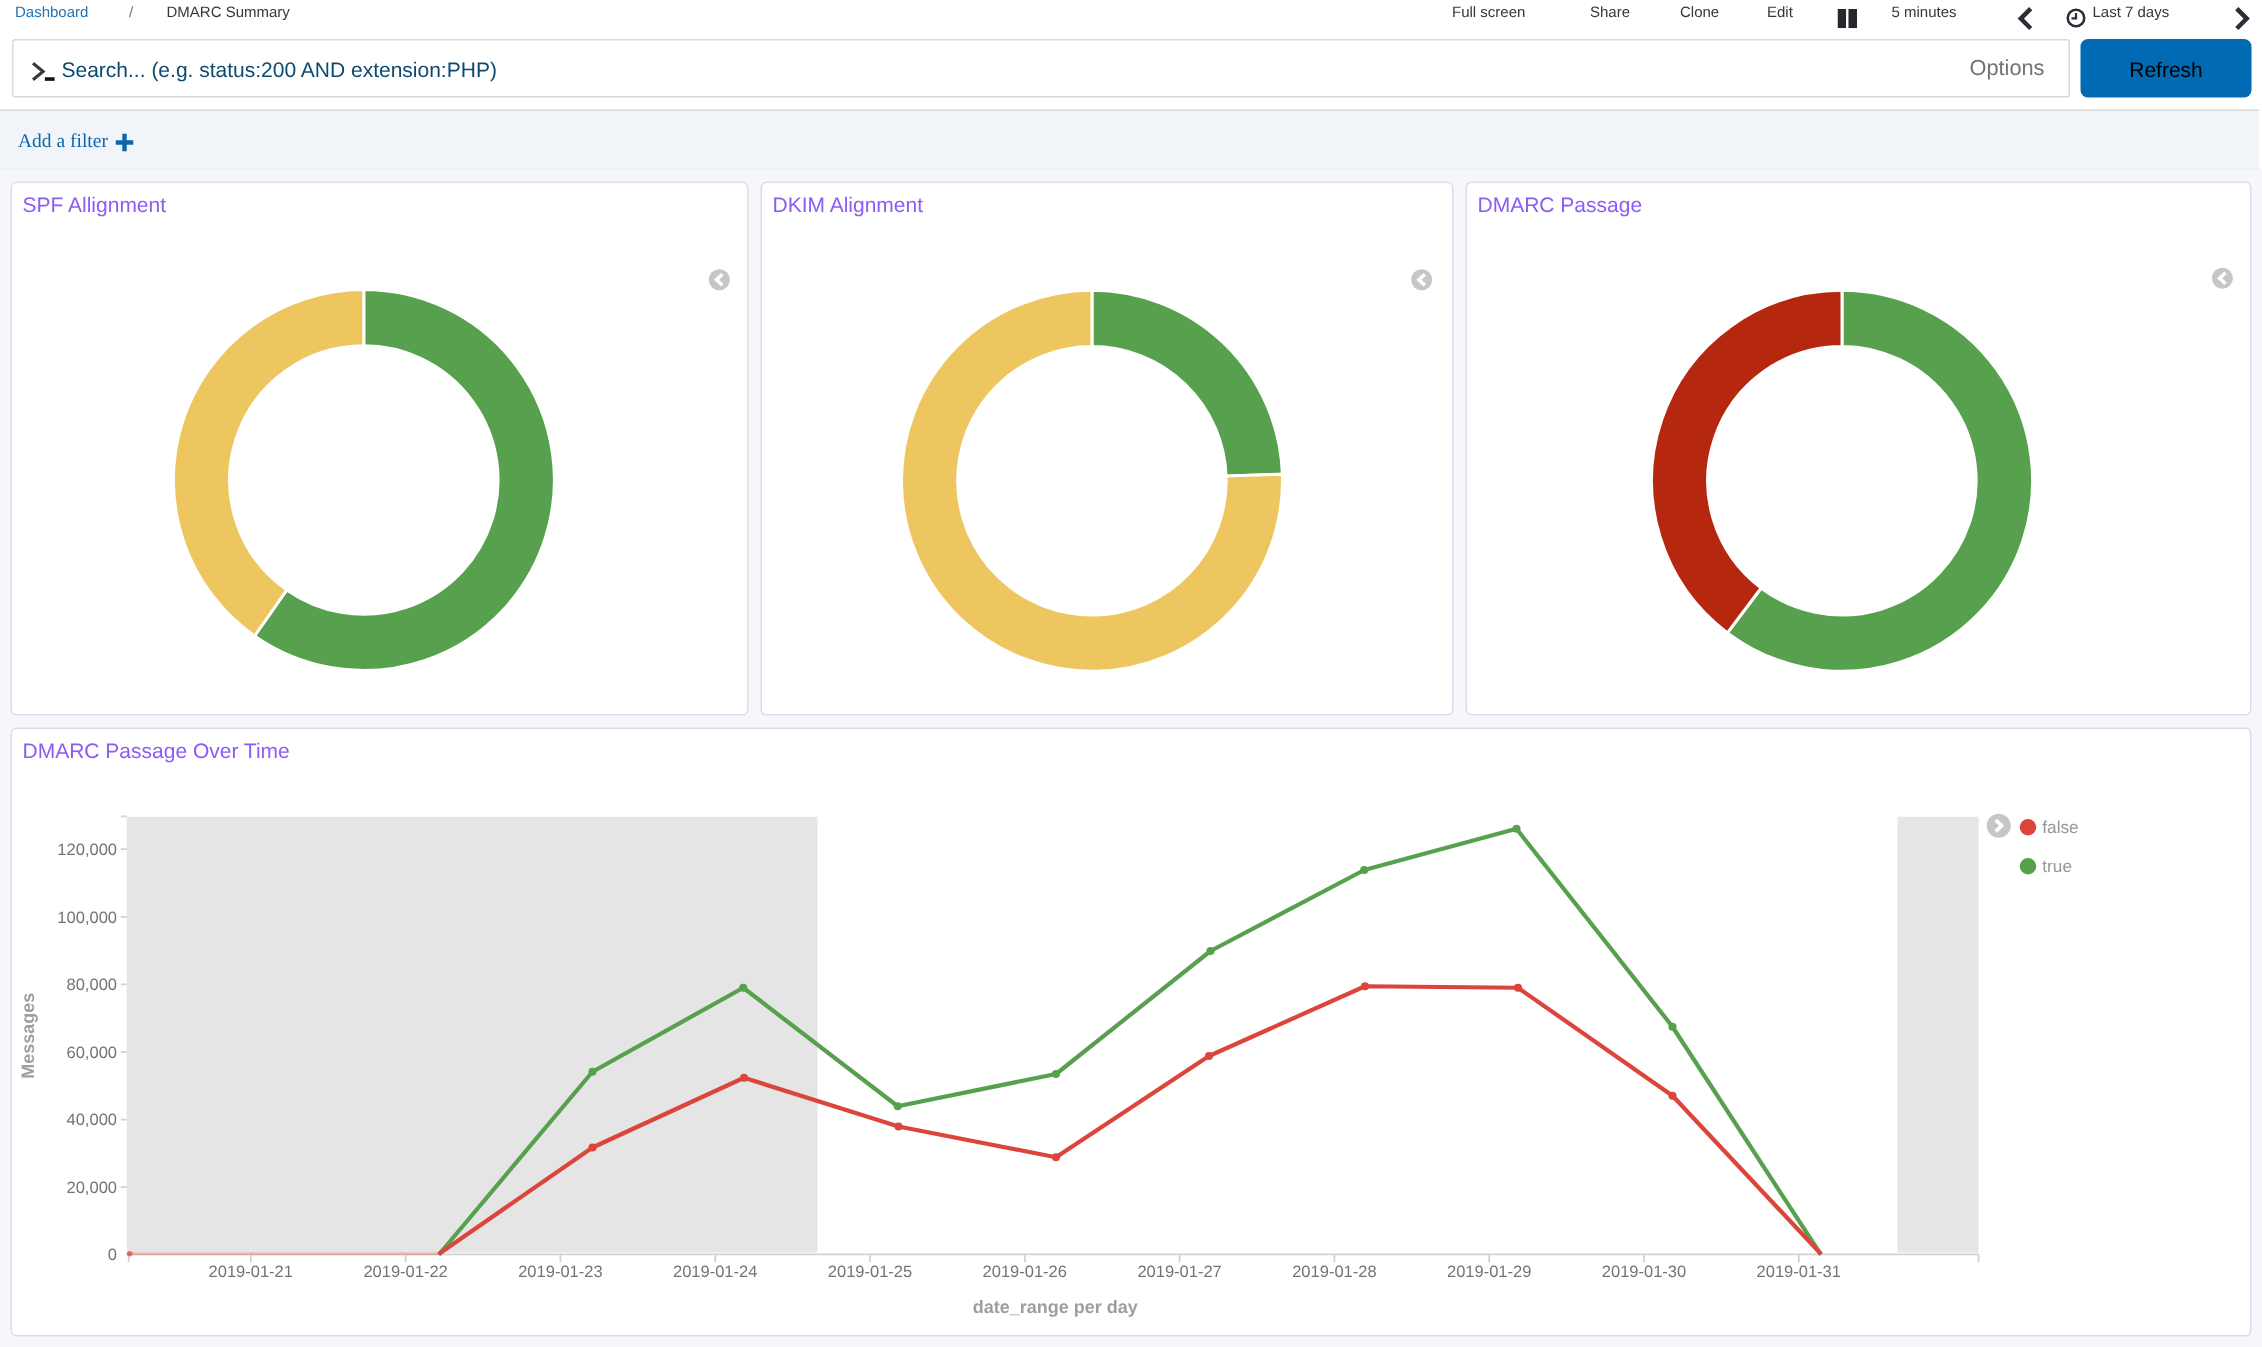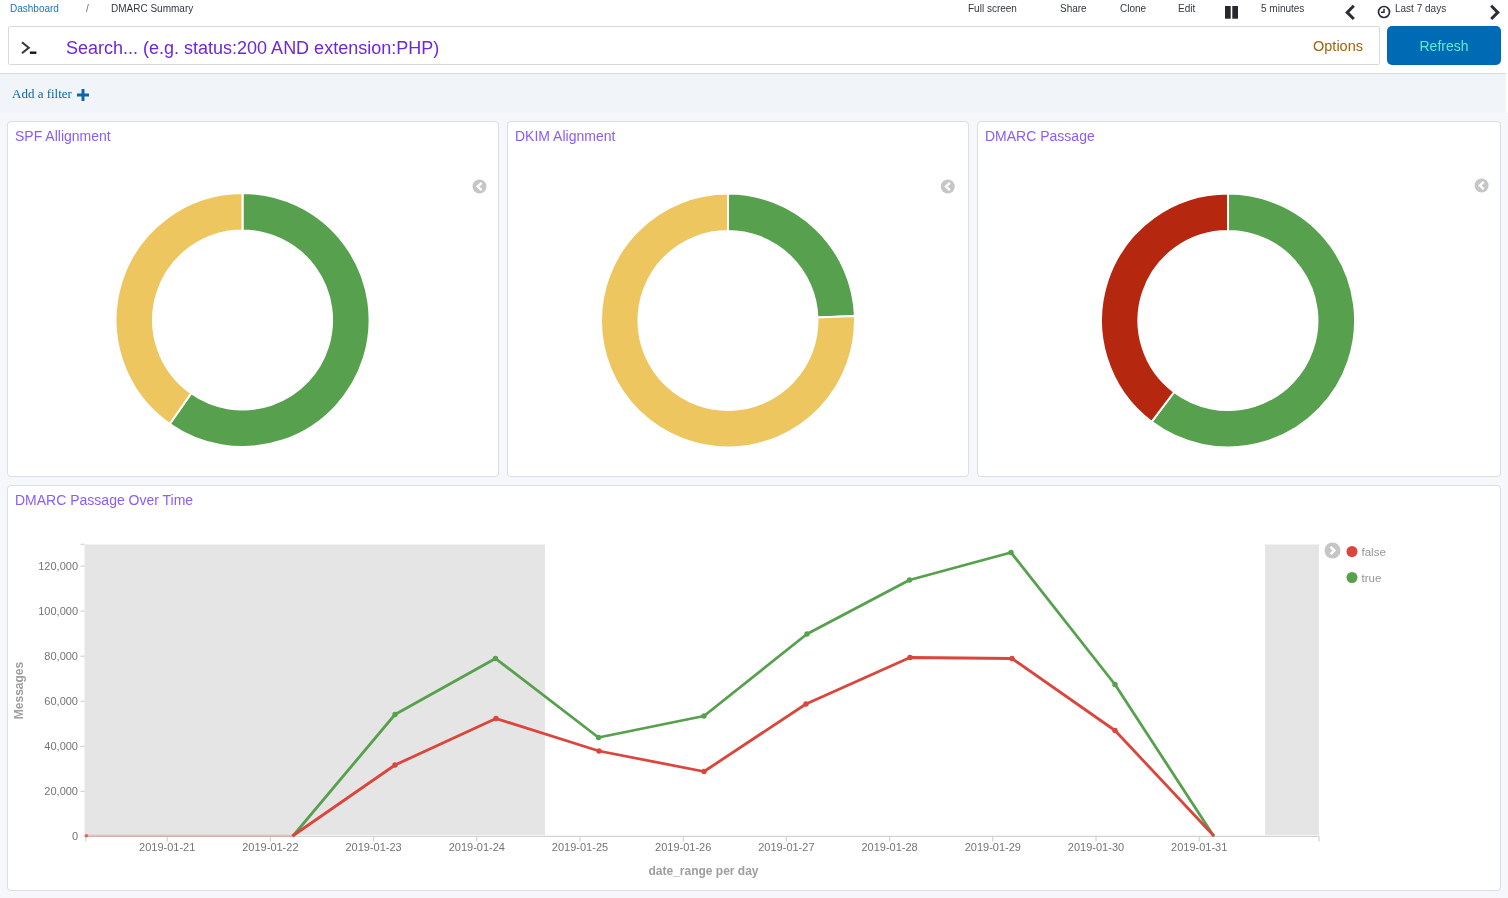--- a/index.html
+++ b/index.html
@@ -5,23 +5,23 @@
 * { margin:0; padding:0; box-sizing:border-box; }
 html,body { width:1508px; height:898px; background:#fff; font-family:"Liberation Sans",sans-serif; overflow:hidden; }
 #page { position:relative; width:1508px; height:898px; }
 
 #nav { position:absolute; left:0; top:0; width:1508px; height:25px; background:#fff; font-size:10px; color:#343741; }
 #nav span { position:absolute; top:3px; white-space:nowrap; }
 a.blue { color:#1F73B2; text-decoration:none; }
 
 #searchrow { position:absolute; left:0; top:25px; width:1508px; height:48px; background:#fff; }
 #searchbox { position:absolute; left:8px; top:1px; width:1372px; height:39px; background:#fff; border:1px solid #D9D9D9; border-radius:2px; }
-#placeholder { position:absolute; left:57px; top:11px; color:#6d28d9; font-size:18px; }
-#options { position:absolute; right:16px; top:11px; color:#a16207; font-size:14.5px; }
-#refresh { position:absolute; left:1387px; top:1px; width:114px; height:39px; background:#006BB4; border-radius:5px; color:#5eead4; font-size:14px; text-align:center; line-height:41px; }
+#placeholder { position:absolute; left:32px; top:11px; color:#0c4a6e; font-size:14px; }
+#options { position:absolute; right:16px; top:11px; color:#737373; font-size:14.5px; }
+#refresh { position:absolute; left:1387px; top:1px; width:114px; height:39px; background:#006BB4; border-radius:5px; color:#000000; font-size:14px; text-align:center; line-height:41px; }
 
 #filterbar { position:absolute; left:0; top:73px; width:1506px; height:41px; background:#F1F4F9; border-top:1px solid #DADADA; border-bottom:1px solid #CFD5DF;font-family:Liberation Serif, serif; }
 #addfilter { position:absolute; left:12px; top:11.5px; color:#0C66A9; font-size:13px; }
 
 #content { position:absolute; left:0; top:113px; width:1508px; height:785px; background:#F5F7FA; }
 .panel { position:absolute; background:#fff; border:1px solid #D9DEE8; border-radius:4px; }
 .panel > svg { position:absolute; left:-1px; top:-1px; }
 .ptitle { position:absolute; left:7px; top:6px; font-size:14px; color:#8b5cf6; }
 </style>
 </head>

